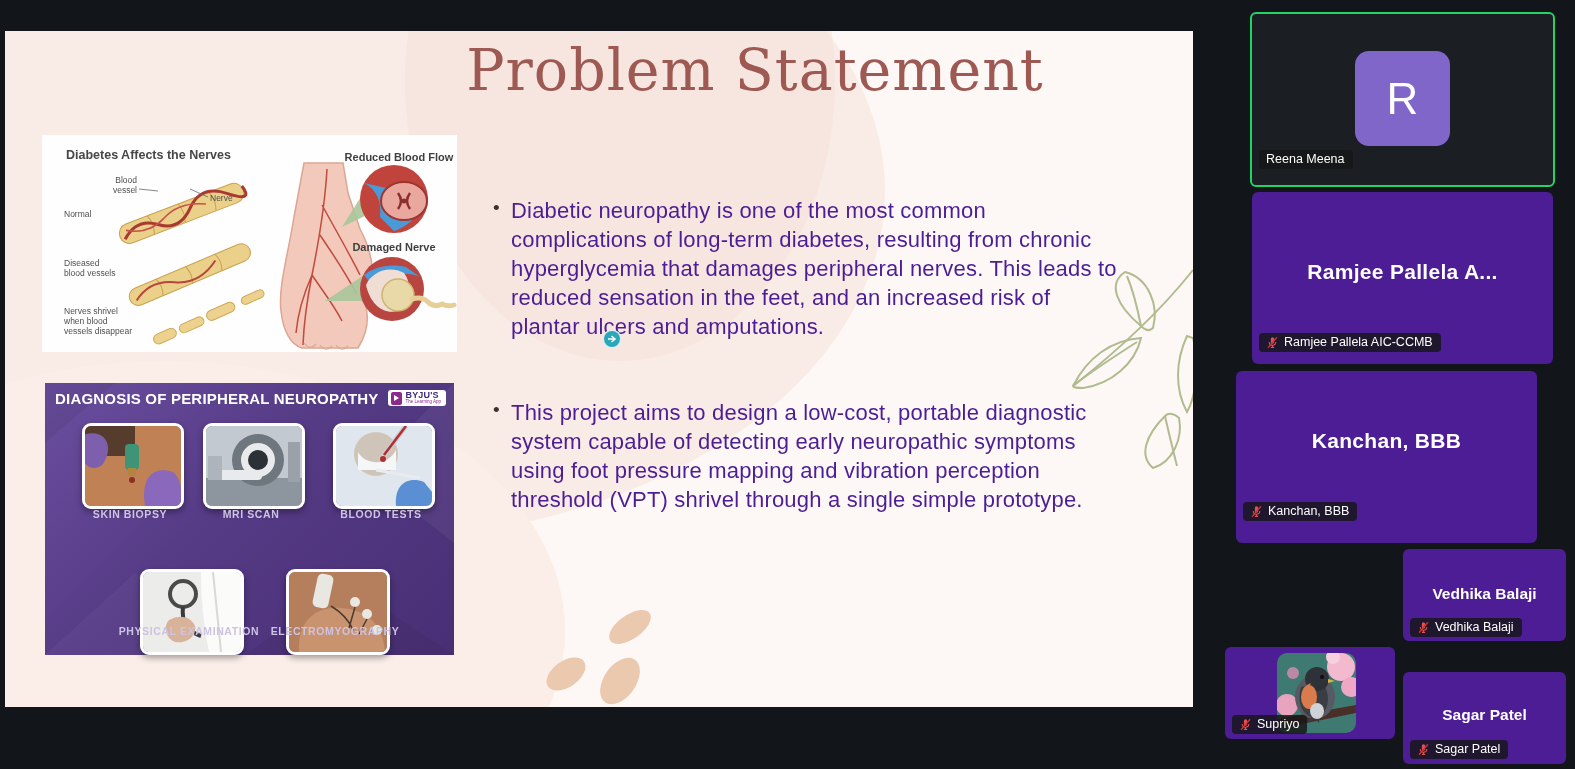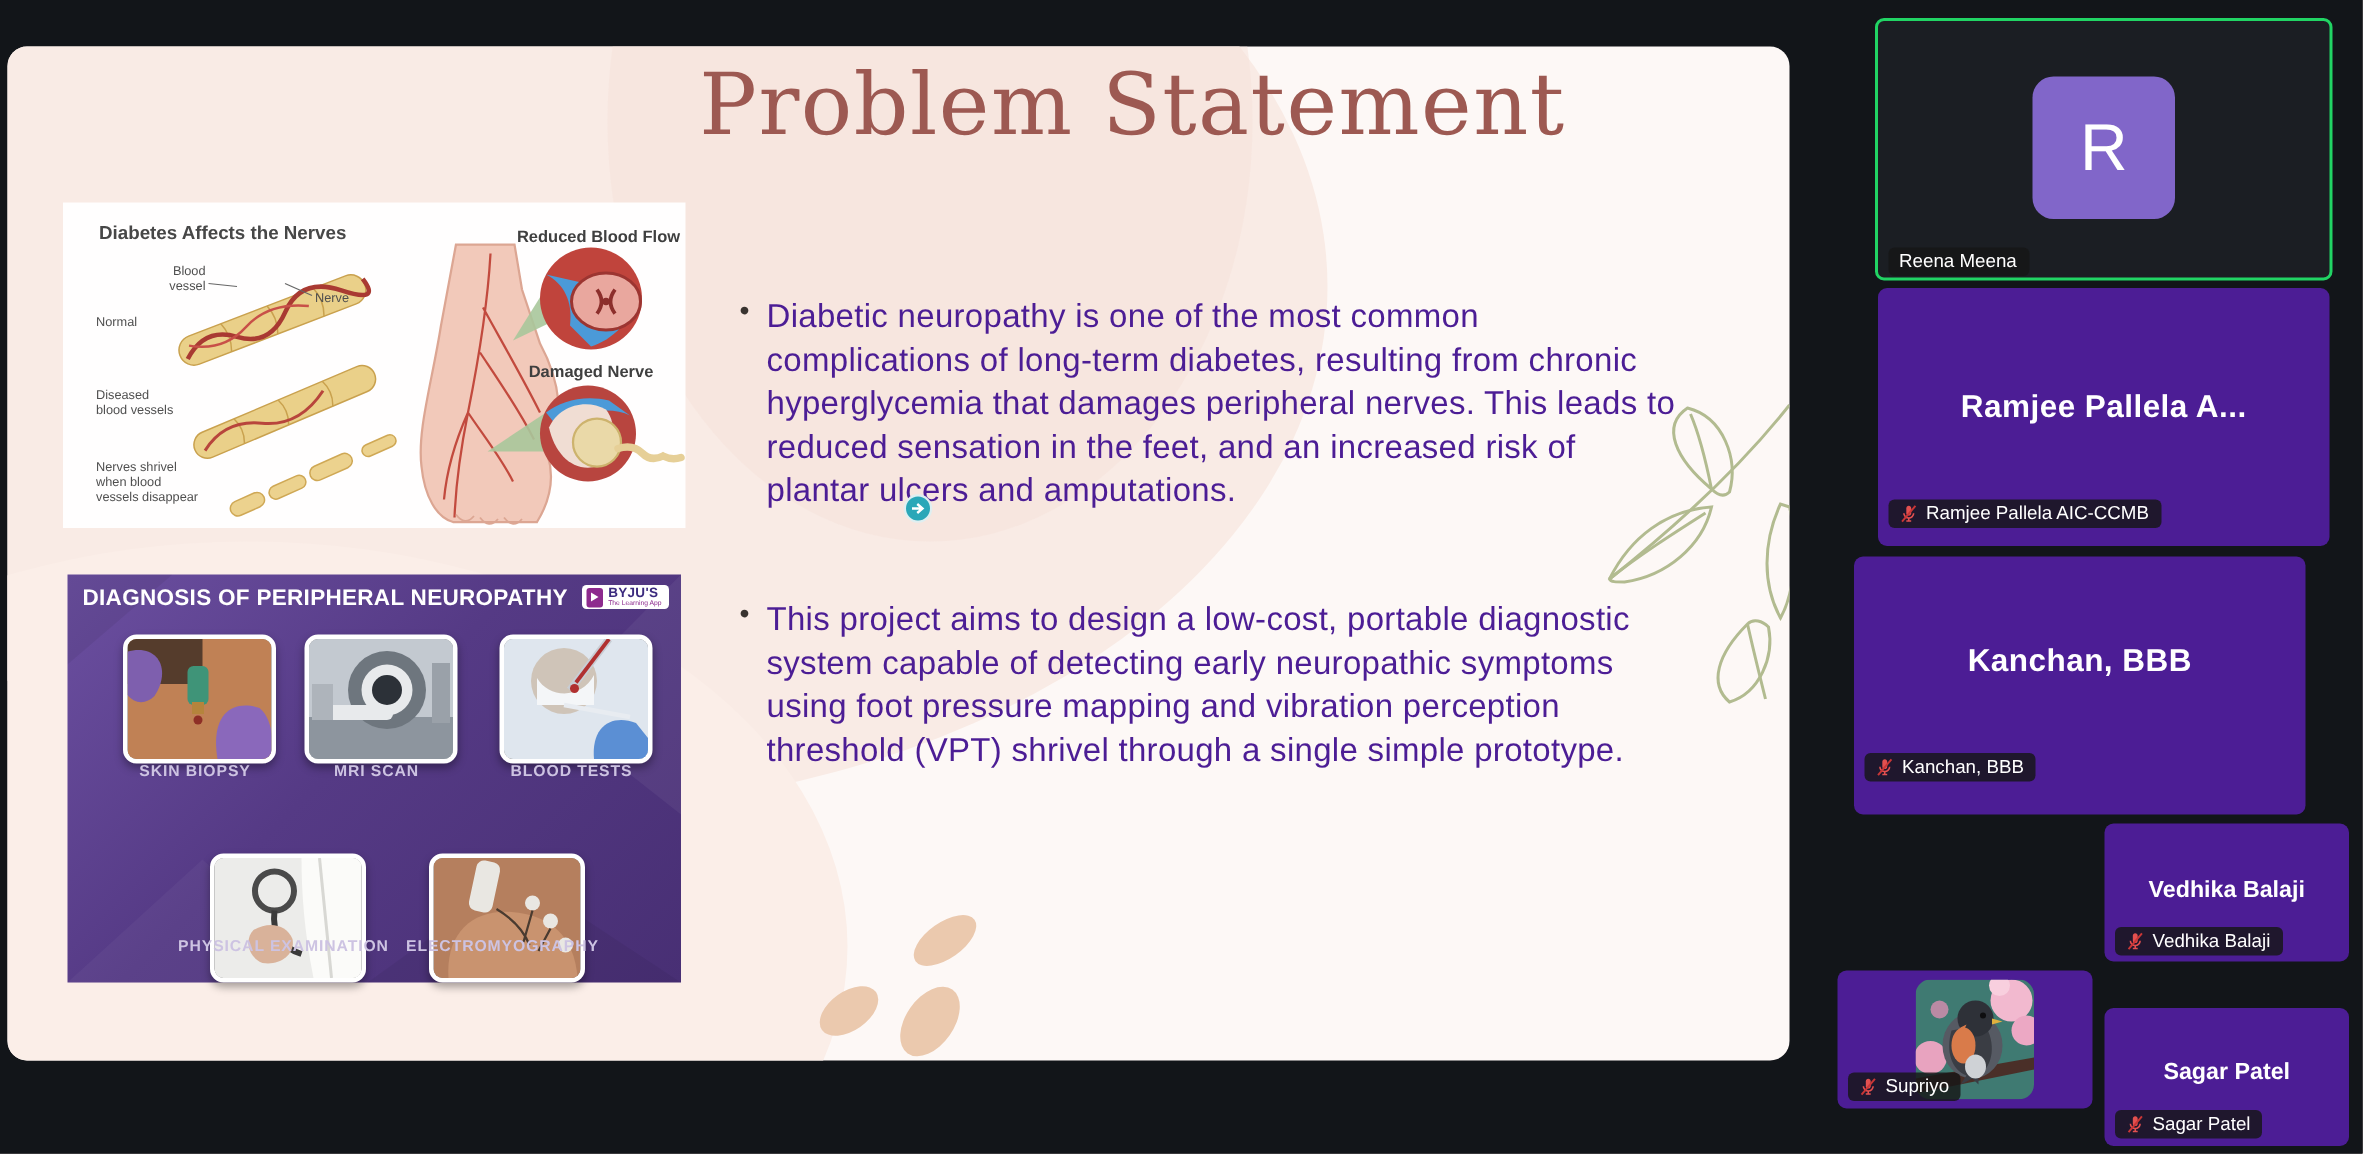--- a/index.html
+++ b/index.html
@@ -1,20 +1,20 @@
 <!DOCTYPE html>
 <html><head>
 <meta charset="utf-8">
 <style>
   html,body{margin:0;padding:0;background:#0e1114;}
   #app{position:relative;width:1575px;height:769px;background:#121519;overflow:hidden;
        font-family:"Liberation Sans",sans-serif;}
 
   
-  #slide{position:absolute;left:5px;top:31px;width:1188px;height:676px;background:#fdf8f6;overflow:hidden;border-radius:13px;}
+  #slide{position:absolute;left:5px;top:31px;width:1188px;height:676px;background:#fdf8f6;overflow:hidden;}
   .blob{position:absolute;border-radius:50%;}
   #blob-a{left:-180px;top:-190px;width:1060px;height:700px;background:#f9ebe5;}
   #blob-b{left:400px;top:-230px;width:430px;height:560px;background:#f6e2da;opacity:.55;}
   #blob-c{left:-240px;top:330px;width:800px;height:540px;background:#fbeee8;}
   #slide-title{position:absolute;left:400px;top:6px;width:700px;text-align:center;
     font-family:"DejaVu Serif",serif;font-size:57px;font-weight:500;color:#9d5952;letter-spacing:1px;}
   .bullets{position:absolute;left:488px;top:165px;width:648px;}
   .bullet{display:flex;margin:0 0 57px 0;}
   .bullet-dot{width:18px;font-size:19px;color:#39332f;padding-top:1px;}
   .bullet-text{flex:1;font-size:22px;line-height:29px;color:#4c1d95;letter-spacing:.2px;white-space:pre-line;}
@@ -265,21 +265,21 @@
         <path d="M120,150 C100,170 94,190 108,202 C128,196 138,172 134,152 C130,148 124,146 120,150 Z"></path>
         <path d="M120,150 C124,168 128,184 132,200"></path>
       </g>
     </svg>
   </div>
 
   <div class="tile active" style="left:1250px;top:12px;width:301px;height:171px">
     <div id="avatar-reena">
       <span>R</span>
     </div>
-    <div class="pill" style="bottom:1px">
+    <div class="pill" style="bottom:16px">
       <span>Reena Meena</span>
     </div>
   </div>
 
   <div class="tile" style="left:1252px;top:192px;width:301px;height:172px">
     <div class="center-name big" style="top:68px">Ramjee Pallela A...</div>
     <div class="pill" style="bottom:12px">
       <svg width="13" height="13" viewBox="0 0 16 16">
           <path d="M8 1.5c-1.2 0-2 .9-2 2v4c0 1.1.8 2 2 2s2-.9 2-2v-4c0-1.1-.8-2-2-2z" fill="#e35050"></path>
           <path d="M4 7.5c0 2.2 1.8 4 4 4s4-1.8 4-4" stroke="#e35050" fill="none" stroke-width="1.3"></path>

